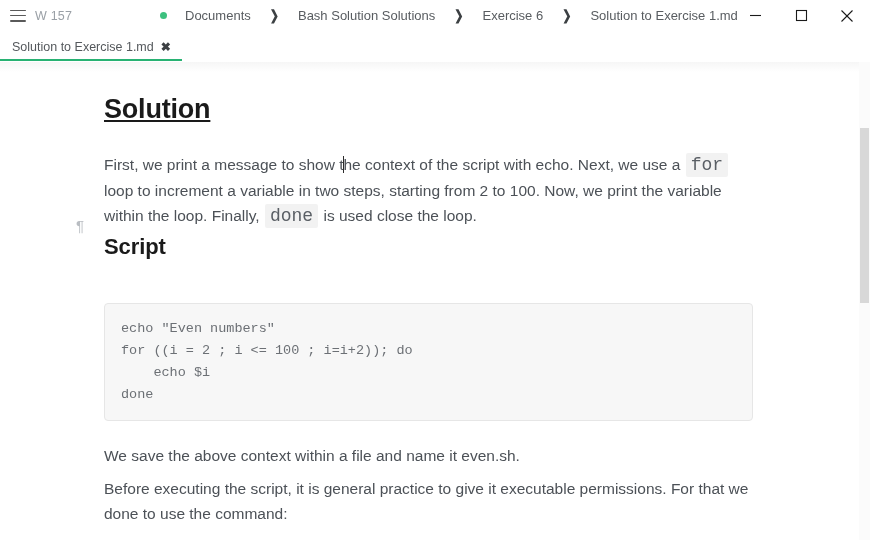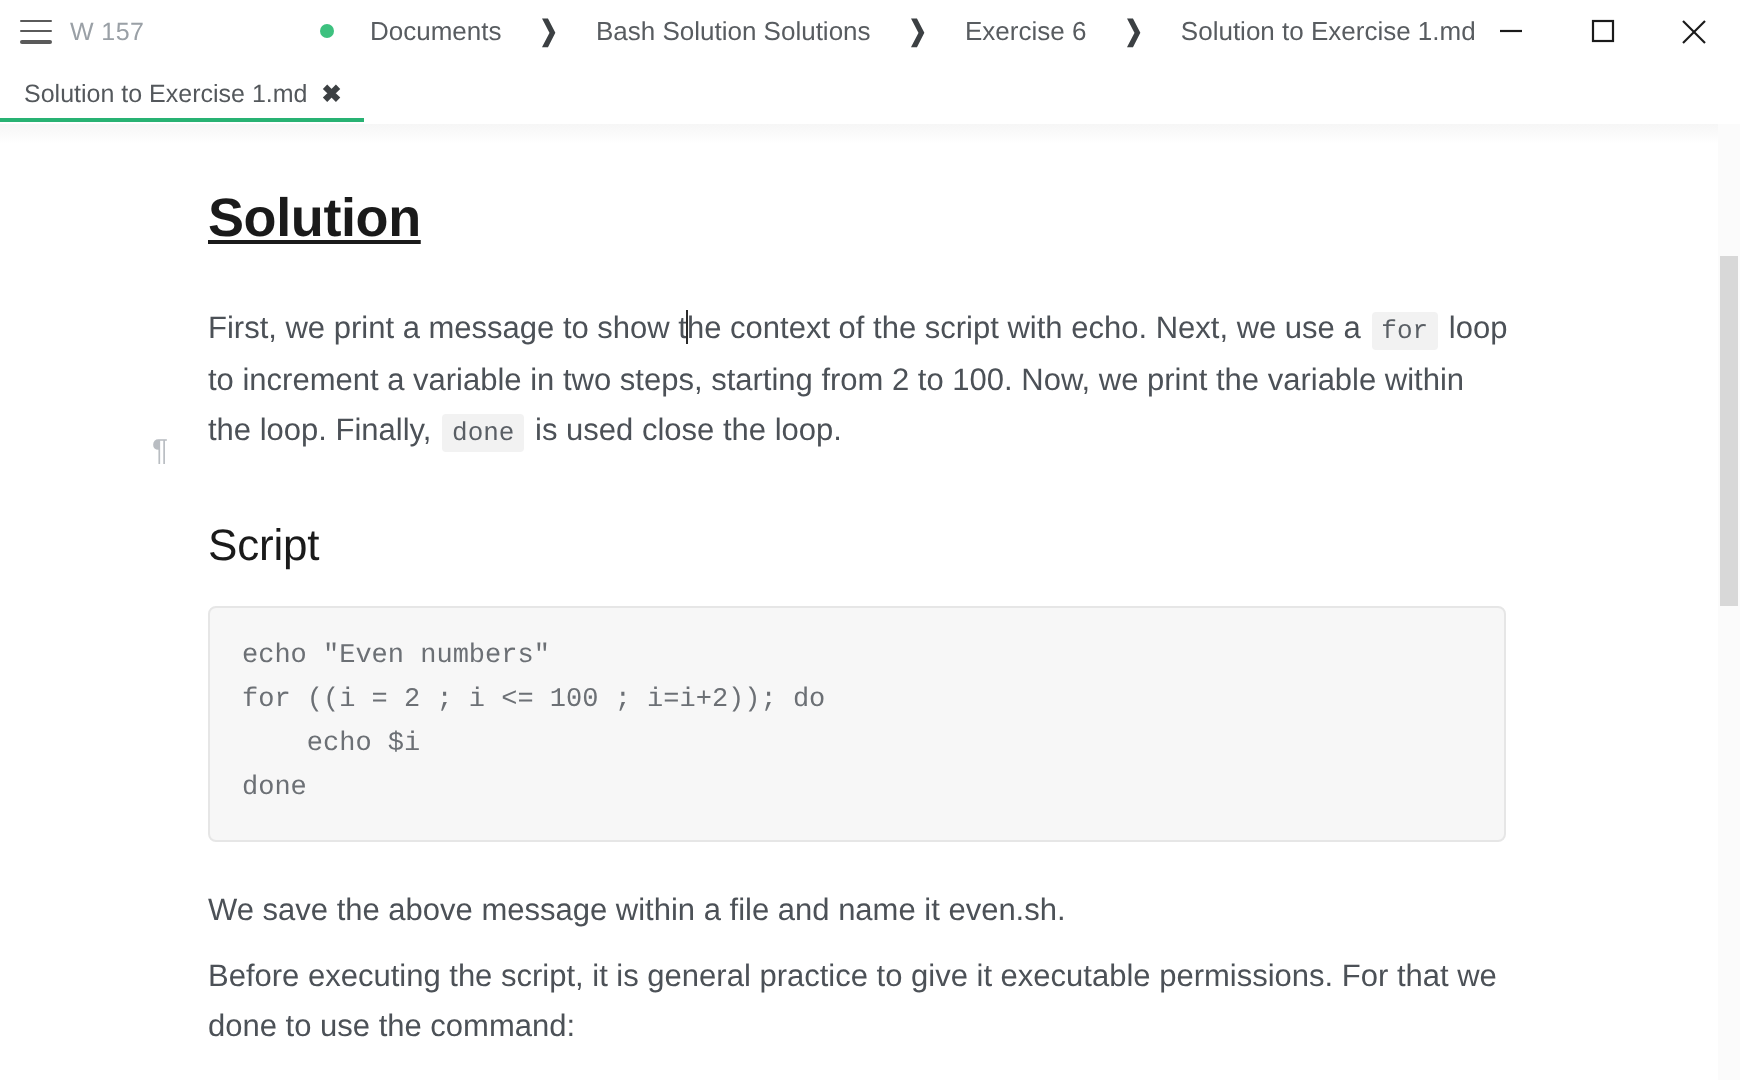--- a/index.html
+++ b/index.html
@@ -197,23 +197,23 @@
     font-size: 27px;
     font-weight: bold;
     color: #1a1a1a;
     letter-spacing: -0.2px;
     text-decoration: underline;
   }
   h2.subtitle {
     margin: 0;
     position: absolute;
     left: 104px;
-    top: 198px;
+    top: 172px;
     font-size: 22px;
-    font-weight: normal;
+    font-weight: bold;
     color: #1a1a1a;
     letter-spacing: -0.1px;
   }
 
   .pilcrow {
     position: absolute;
     left: 76px;
     top: 155px;
     font-size: 15px;
     color: #b9bdc2;
@@ -228,21 +228,21 @@
     font-size: 15.5px;
     line-height: 25px;
     color: #4c5157;
   }
   p.para-1 { top: 90px; }
   p.para-2 { top: 381px; }
   p.para-3 { top: 414px; }
 
   code.chip {
     font-family: "Liberation Mono", monospace;
-    font-size: 13px;
+    font-size: 18px;
     background: #f2f2f2;
     color: #5a5f65;
     padding: 2px 5px;
     border-radius: 2px;
     margin: 0 1px;
     white-space: nowrap;
   }
 
   .caret {
     display: inline-block;
@@ -364,21 +364,21 @@
 
       <p class="para para-1"><span>First, we print a message to show t</span><span class="caret"></span><span>he context of the script with echo. Next, we use a </span><code class="chip">for</code><span> loop to increment a variable in two steps, starting from 2 to 100. Now, we print the variable within the loop. Finally, </span><code class="chip">done</code><span> is used close the loop.</span></p>
 
       <h2 class="subtitle">Script</h2>
 
       <pre class="codeblock">echo "Even numbers"
 for ((i = 2 ; i &lt;= 100 ; i=i+2)); do
     echo $i
 done</pre>
 
-      <p class="para para-2">We save the above message within a file and name it even.sh.</p>
+      <p class="para para-2">We save the above context within a file and name it even.sh.</p>
 
       <p class="para para-3">Before executing the script, it is general practice to give it executable permissions. For that we done to use the command:</p>
 
     </div>
   </div>
 
   <div class="scrollbar-track">
     <div class="scrollbar-thumb"></div>
   </div>
 

